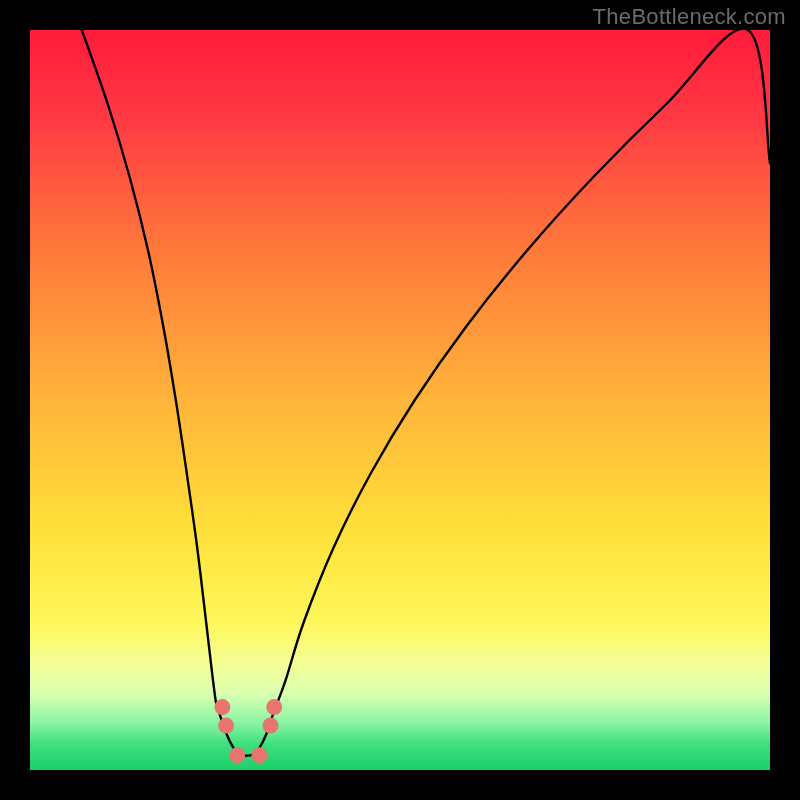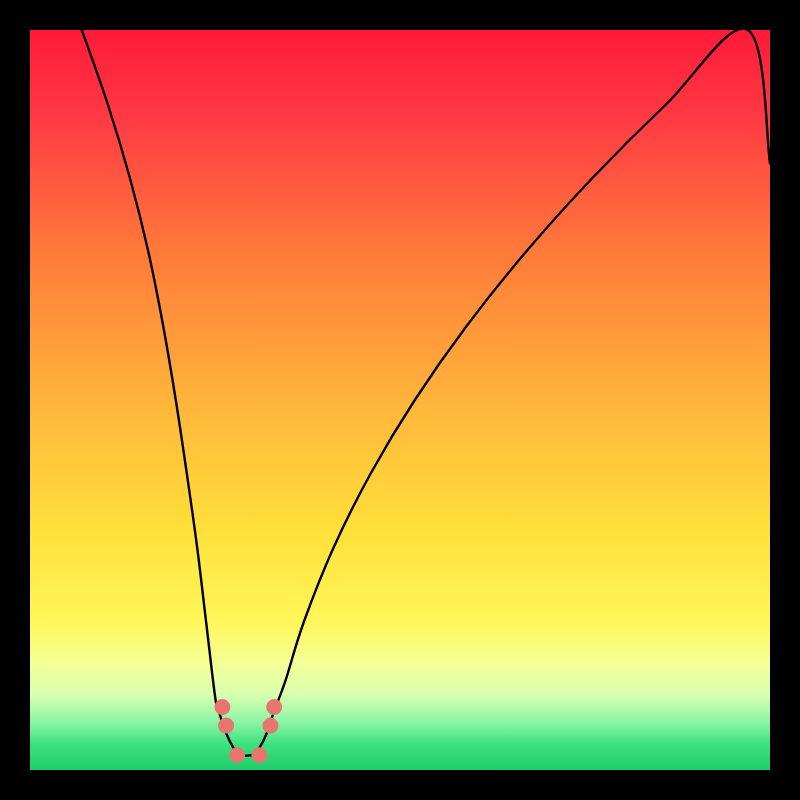--- a/index.html
+++ b/index.html
@@ -77,13 +77,14 @@
           <circle cx="192.40" cy="677.10" r="8" fill="#e8756f"></circle>
           <circle cx="196.10" cy="695.60" r="8" fill="#e8756f"></circle>
           <circle cx="244.20" cy="677.10" r="8" fill="#e8756f"></circle>
           <circle cx="240.50" cy="695.60" r="8" fill="#e8756f"></circle>
           <circle cx="207.20" cy="725.20" r="8" fill="#e8756f"></circle>
           <circle cx="229.40" cy="725.20" r="8" fill="#e8756f"></circle>
         </g>
     </svg>
   </div>
 
+  <div class="attribution">TheBottleneck.com</div>
 </div>
 
 </body></html>

